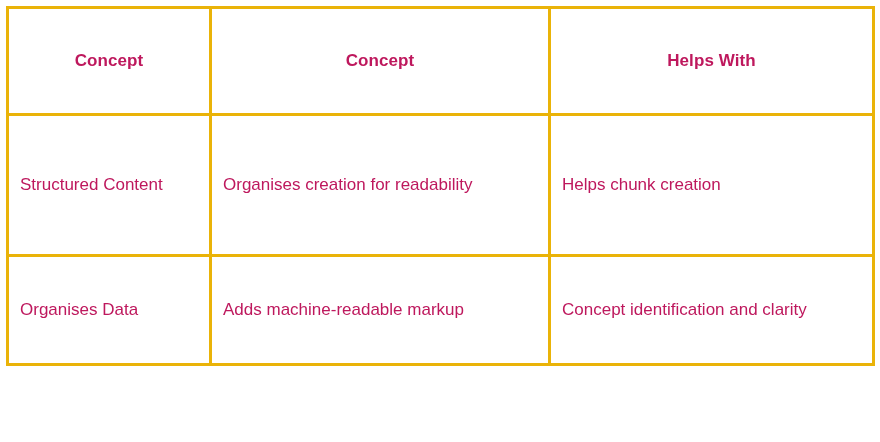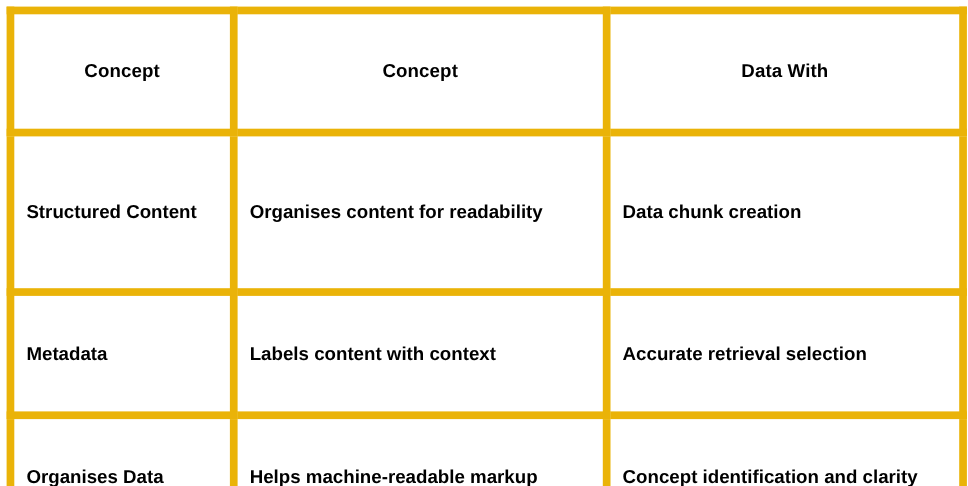--- a/index.html
+++ b/index.html
@@ -33,39 +33,39 @@
     table-layout: fixed;
     background: #ffffff;
   }
 
   .concept-table col.col-concept  { width: 203px; }
   .concept-table col.col-purpose  { width: 339px; }
   .concept-table col.col-helps    { width: 324px; }
 
   .concept-table th,
   .concept-table td {
-    border: 7px solid #eab308;
+    border: 3px solid #eab308;
     vertical-align: middle;
     background: #ffffff;
     padding: 6px 11px;
     font-size: 17px;
     line-height: 1.5;
-    color: #000000;
+    color: #be185d;
   }
 
   .concept-table thead th {
     height: 92px;
     text-align: center;
     font-weight: bold;
     letter-spacing: 0.1px;
   }
 
   .concept-table tbody td {
     text-align: left;
-    font-weight: bold;
+    font-weight: normal;
   }
 
   .concept-table tbody tr.row-tall td { height: 126px; }
   .concept-table tbody tr.row-std  td { height: 93px; }
   .concept-table tbody tr.row-last td { height: 94px; }
 
   .cell-text {
     display: block;
   }
 </style>
@@ -83,57 +83,46 @@
 
     <thead>
       <tr>
         <th>
           <span class="cell-text">Concept</span>
         </th>
         <th>
           <span class="cell-text">Concept</span>
         </th>
         <th>
-          <span class="cell-text">Data With</span>
+          <span class="cell-text">Helps With</span>
         </th>
       </tr>
     </thead>
 
     <tbody>
 
       <tr class="row-tall">
         <td>
           <span class="cell-text">Structured Content</span>
         </td>
         <td>
-          <span class="cell-text">Organises content for readability</span>
+          <span class="cell-text">Organises creation for readability</span>
         </td>
         <td>
-          <span class="cell-text">Data chunk creation</span>
+          <span class="cell-text">Helps chunk creation</span>
         </td>
       </tr>
 
-      <tr class="row-std">
-        <td>
-          <span class="cell-text">Metadata</span>
-        </td>
-        <td>
-          <span class="cell-text">Labels content with context</span>
-        </td>
-        <td>
-          <span class="cell-text">Accurate retrieval selection</span>
-        </td>
-      </tr>
 
       <tr class="row-last">
         <td>
           <span class="cell-text">Organises Data</span>
         </td>
         <td>
-          <span class="cell-text">Helps machine-readable markup</span>
+          <span class="cell-text">Adds machine-readable markup</span>
         </td>
         <td>
           <span class="cell-text">Concept identification and clarity</span>
         </td>
       </tr>
 
     </tbody>
   </table>
 
 </div>

